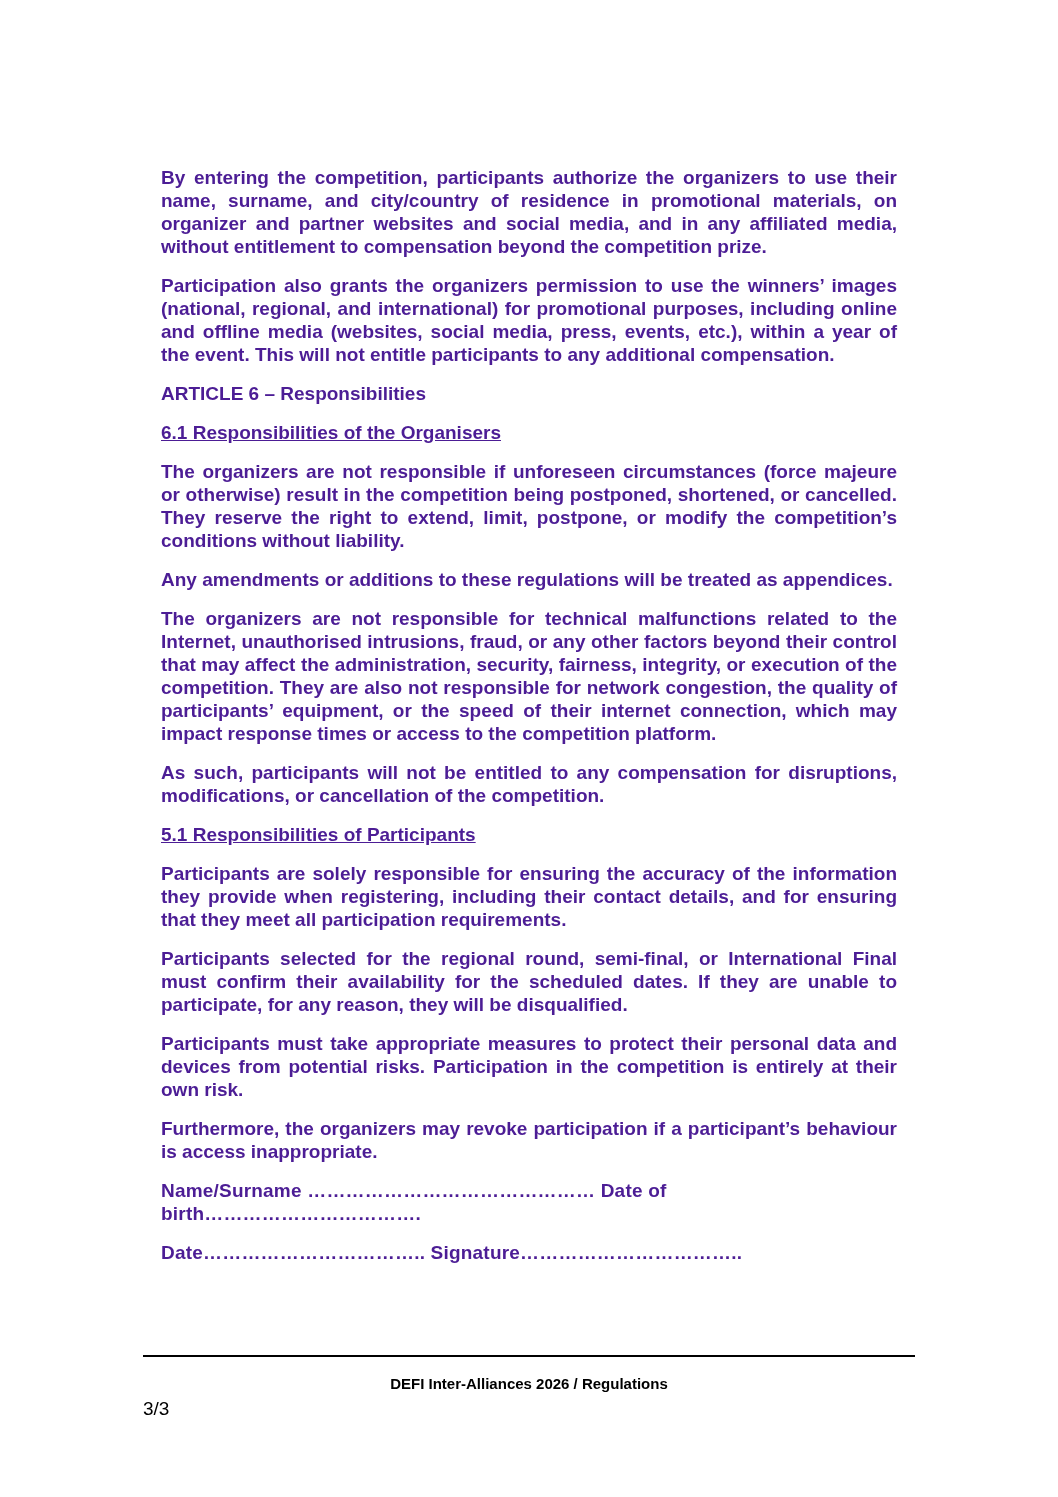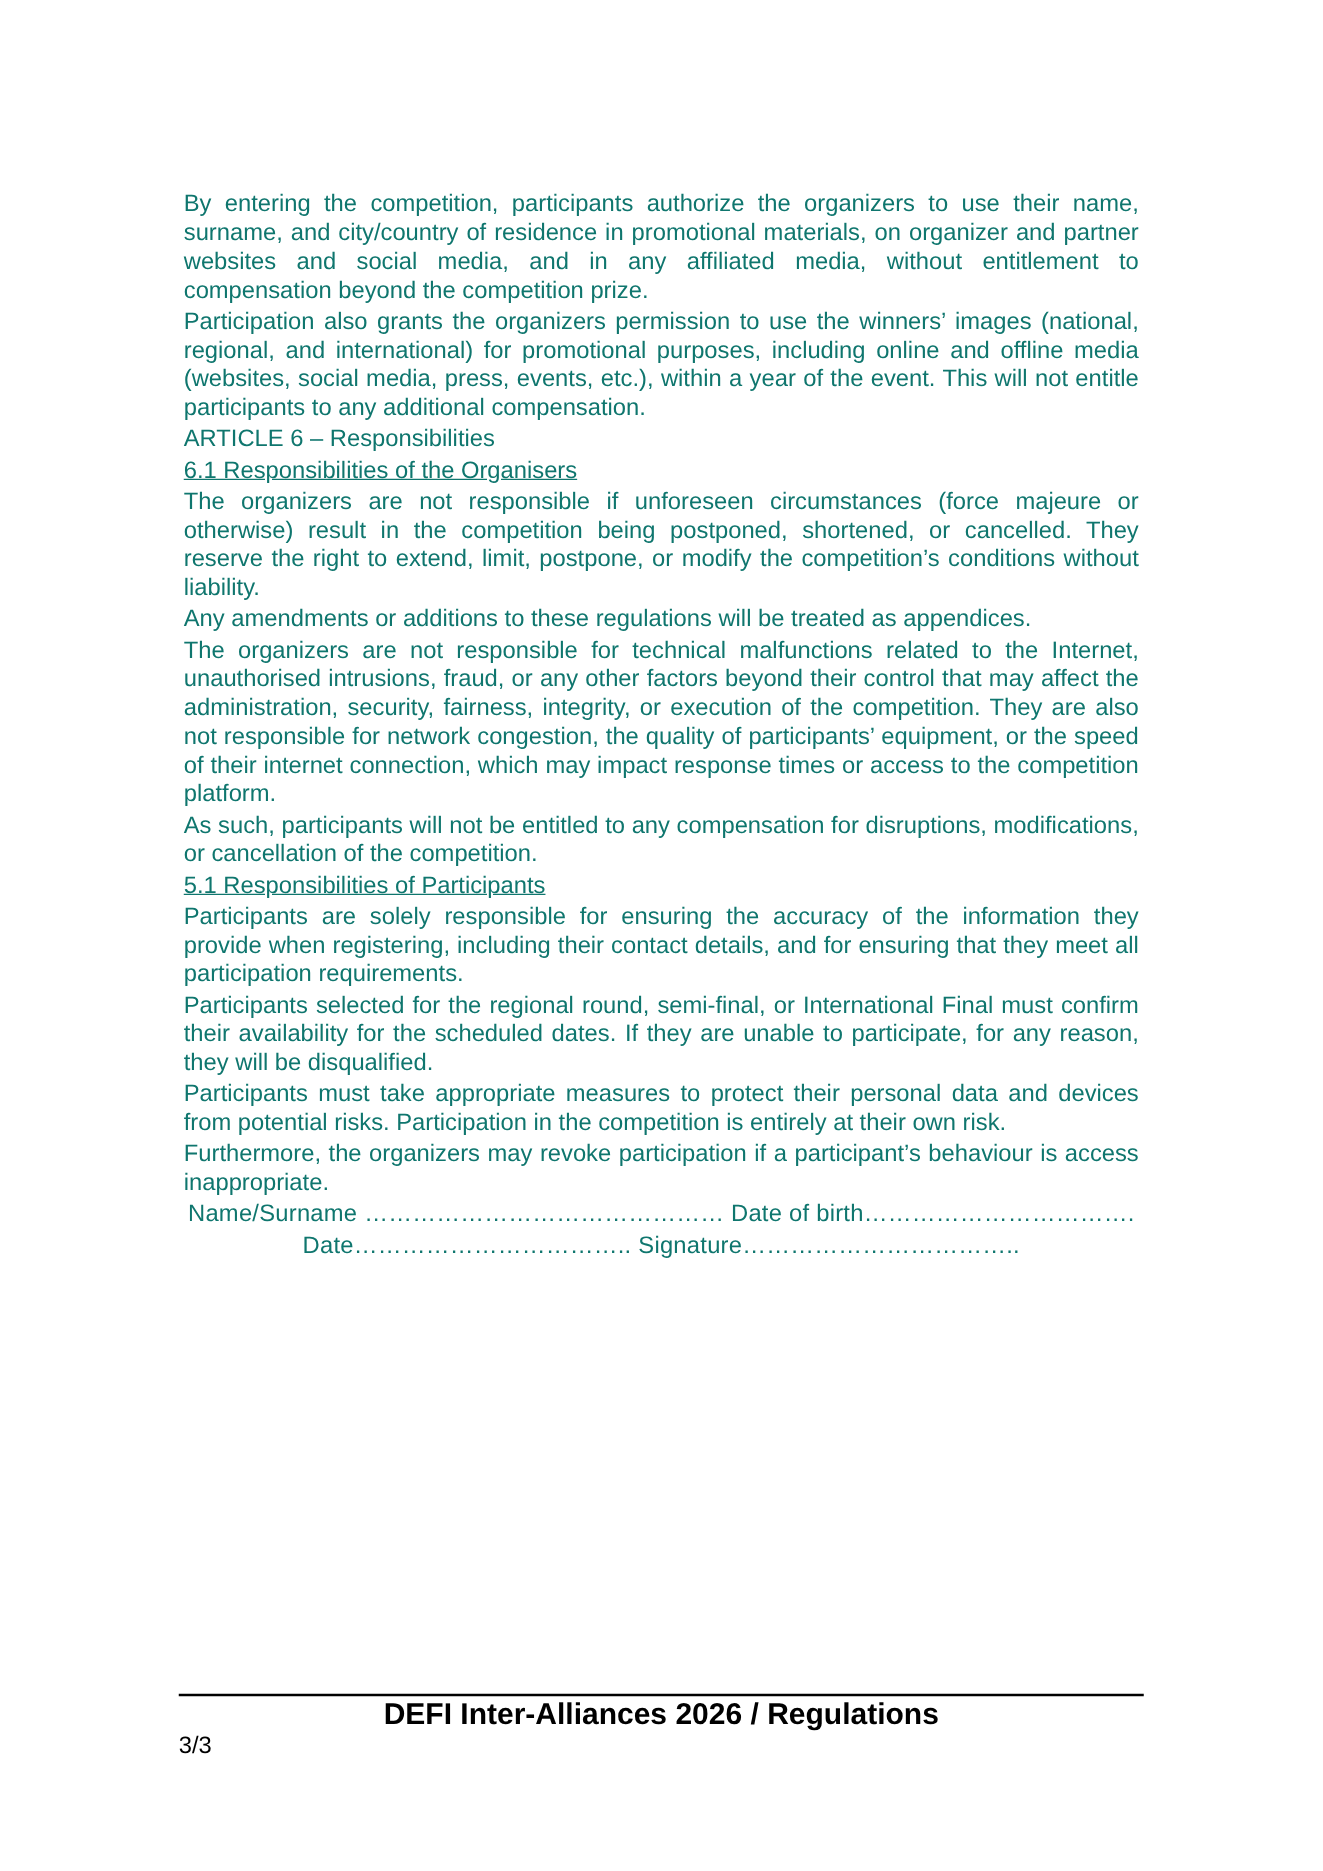--- a/index.html
+++ b/index.html
@@ -20,47 +20,47 @@
     inset: 0;
     background: #ffffff;
   }
   .content {
     position: absolute;
     left: 145px;
     top: 150px;
     width: 768px;
   }
   .content p, .content h2, .content h3 {
-    margin: 2px;
+    margin: 16px;
     padding: 0;
     font-size: 19px;
     line-height: 23px;
-    font-weight: normal;
-    color: #0f766e;
+    font-weight: bold;
+    color: #4c1d95;
   }
   .para { text-align: justify; }
   .gap { margin-bottom: 17px; }
   .heading { font-weight: bold; }
   .subheading { text-decoration: underline; }
   .bold { font-weight: bold; }
-  .sig-line { text-align: center; letter-spacing: 0.2px; }
+  .sig-line { text-align: left; letter-spacing: 0.2px; }
   .sig-first { margin-bottom: 6px; }
   .footer {
     position: absolute;
     left: 143px;
     top: 1355px;
     width: 772px;
     border-top: 2px solid #000000;
   }
   .footer-title {
     text-align: center;
     font-weight: bold;
-    font-size: 24px;
+    font-size: 15px;
     line-height: 23px;
-    margin-top: 3px;
+    margin-top: 15px;
   }
   .footer-page {
     text-align: left;
     font-size: 19px;
     line-height: 23px;
     margin-top: 2px;
   }
 </style>
 </head>
 <body>

